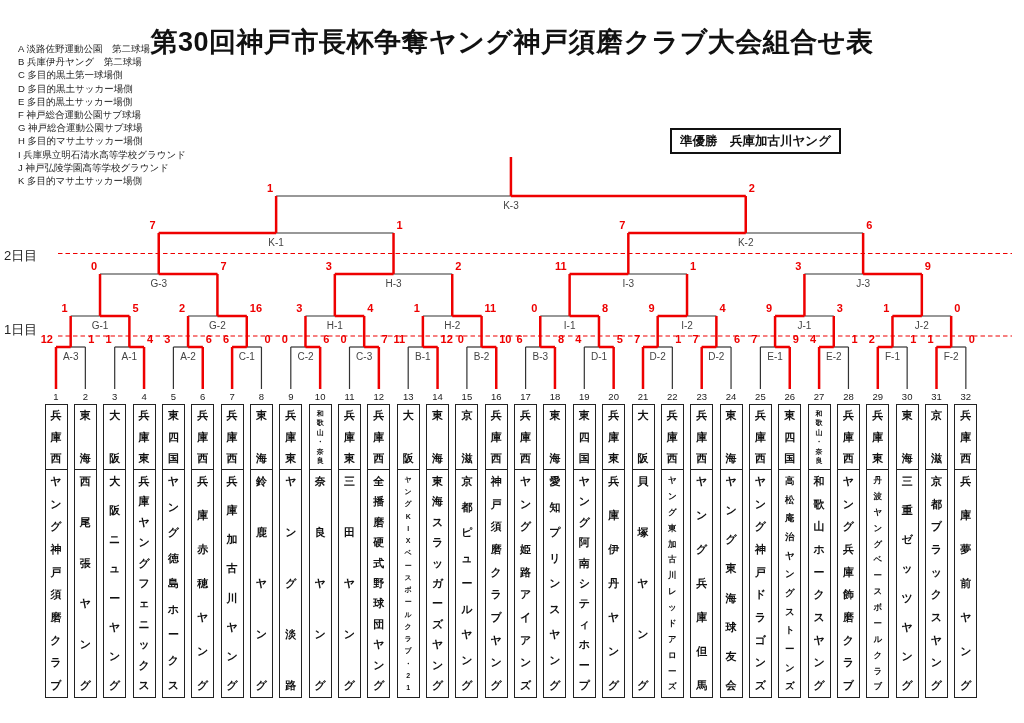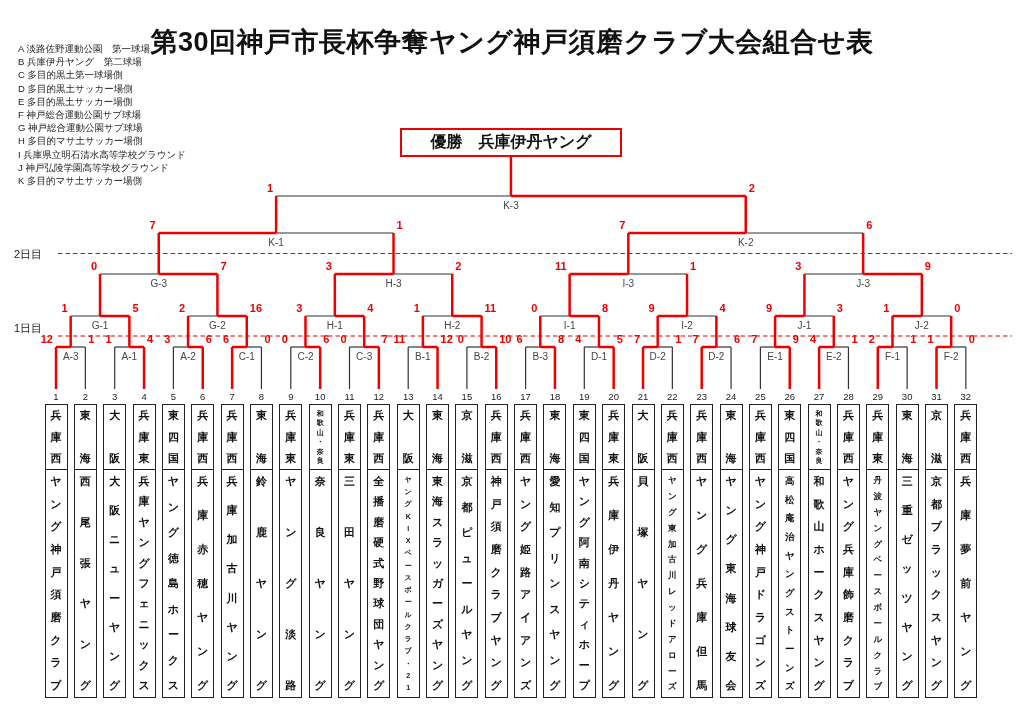--- a/index.html
+++ b/index.html
@@ -17,21 +17,21 @@
   .champion-box{
     position:absolute;left:400px;top:128px;width:222px;height:29px;
     border:2.5px solid #ee0000;display:flex;align-items:center;justify-content:center;
     font-size:16px;font-weight:bold;color:#111;box-sizing:border-box;background:#fff;
   }
   .runnerup-box{
     position:absolute;left:670px;top:128px;width:171px;height:26px;
     border:2px solid #111;display:flex;align-items:center;justify-content:center;
     font-size:12.5px;font-weight:bold;color:#111;box-sizing:border-box;background:#fff;
   }
-  .day-label{position:absolute;left:14px;font-size:11px;color:#222;white-space:nowrap;}
+  .day-label{position:absolute;left:4px;font-size:13px;color:#222;white-space:nowrap;}
   #day2-label{top:247px;}
   #day1-label{top:321px;}
   svg.bracket{position:absolute;left:0;top:0;}
   .teams{position:absolute;left:0;top:0;width:1024px;height:723px;pointer-events:none;}
   .team-col{position:absolute;width:23px;box-sizing:border-box;}
   .region-box,.name-box{
     position:absolute;left:0;width:23px;box-sizing:border-box;border:1.2px solid #222;
     background:#fff;display:flex;flex-direction:column;align-items:center;
     justify-content:space-between;
   }
@@ -39,35 +39,35 @@
   .name-box{top:469px;height:229px;padding:6px 0;}
   .region-box span,.name-box span{display:block;line-height:1;color:#111;font-weight:bold;}
 </style>
 </head>
 <body>
 
 <div class="page">
   <h1 class="title">第30回神戸市長杯争奪ヤング神戸須磨クラブ大会組合せ表</h1>
 
   <div class="venues" id="venues">
-      <div class="venue-line">A 淡路佐野運動公園　第一球場</div>
+      <div class="venue-line">A 淡路佐野運動公園　第二球場</div>
       <div class="venue-line">B 兵庫伊丹ヤング　第二球場</div>
       <div class="venue-line">C 多目的黒土第一球場側</div>
       <div class="venue-line">D 多目的黒土サッカー場側</div>
       <div class="venue-line">E 多目的黒土サッカー場側</div>
       <div class="venue-line">F 神戸総合運動公園サブ球場</div>
       <div class="venue-line">G 神戸総合運動公園サブ球場</div>
       <div class="venue-line">H 多目的マサ土サッカー場側</div>
       <div class="venue-line">I 兵庫県立明石清水高等学校グラウンド</div>
       <div class="venue-line">J 神戸弘陵学園高等学校グラウンド</div>
       <div class="venue-line">K 多目的マサ土サッカー場側</div>
     </div>
 
-  <div class="champion-box">
-    <span>優勝　兵庫伊丹ヤング</span>
+  <div class="runnerup-box">
+    <span>準優勝　兵庫加古川ヤング</span>
   </div>
 
   <div class="day-label" id="day2-label">2日目</div>
   <div class="day-label" id="day1-label">1日目</div>
 
   <svg class="bracket" id="bracket" width="1024" height="723" viewBox="0 0 1024 723">
       <line x1="56" y1="347" x2="85.35" y2="347" stroke="#333333" stroke-width="1.2"></line>
       <line x1="56" y1="389" x2="56" y2="347" stroke="#ee0000" stroke-width="2.5"></line>
       <line x1="85.35" y1="389" x2="85.35" y2="347" stroke="#333333" stroke-width="1.2"></line>
       <line x1="56" y1="347" x2="70.675" y2="347" stroke="#ee0000" stroke-width="2.5"></line>

